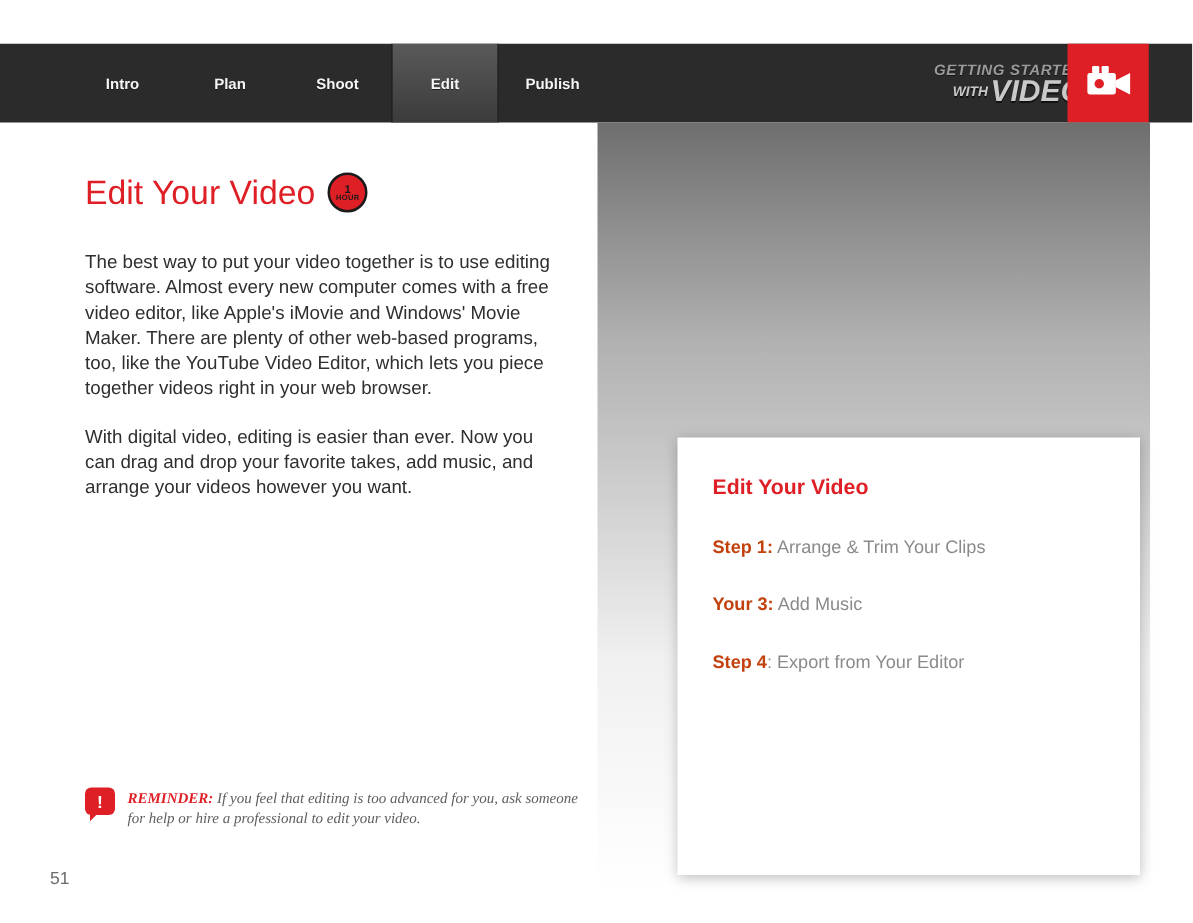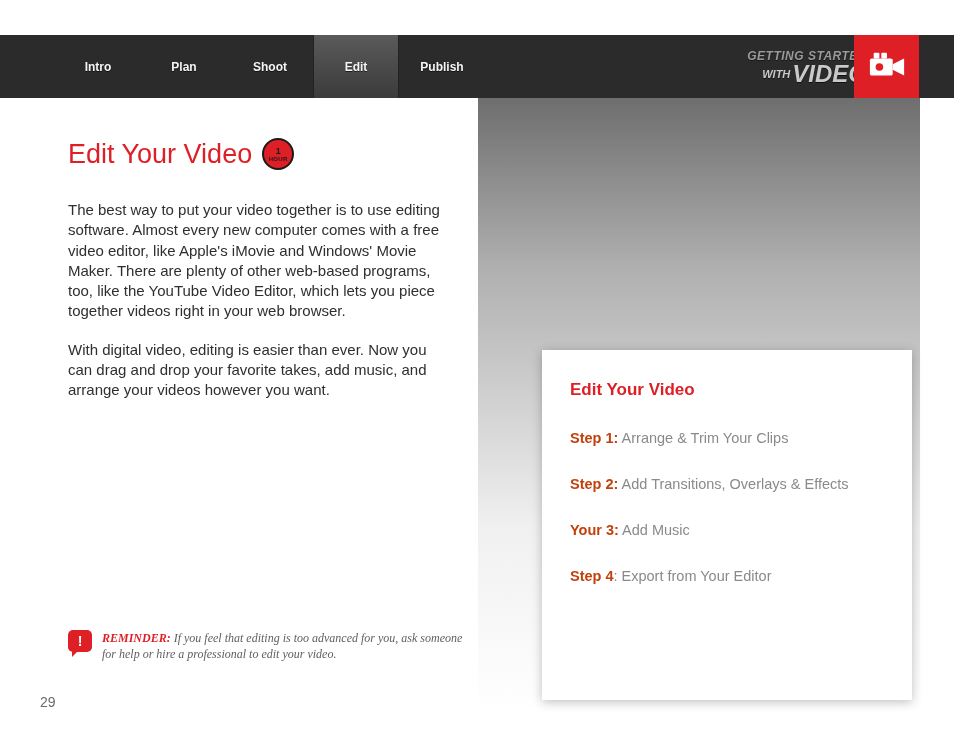--- a/index.html
+++ b/index.html
@@ -123,30 +123,27 @@
     </div>
   </div>
 
   <div class="reminder">
     <div class="reminder-icon">!</div>
     <div class="reminder-text">
       <span class="label">REMINDER:</span><span> If you feel that editing is too advanced for you, ask someone for help or hire a professional to edit your video.</span>
     </div>
   </div>
 
-  <div class="page-num">29</div>
+  <div class="page-num">51</div>
 
   <div class="right-panel">
     <div class="card">
       <div class="card-title">Edit Your Video</div>
       <div class="step">
         <span class="lbl">Step 1:</span><span> Arrange &amp; Trim Your Clips</span>
-      </div>
-      <div class="step">
-        <span class="lbl">Step 2:</span><span> Add Transitions, Overlays &amp; Effects</span>
       </div>
       <div class="step">
         <span class="lbl">Your 3:</span><span> Add Music</span>
       </div>
       <div class="step">
         <span class="lbl">Step 4</span><span>: Export from Your Editor</span>
       </div>
     </div>
   </div>
 

